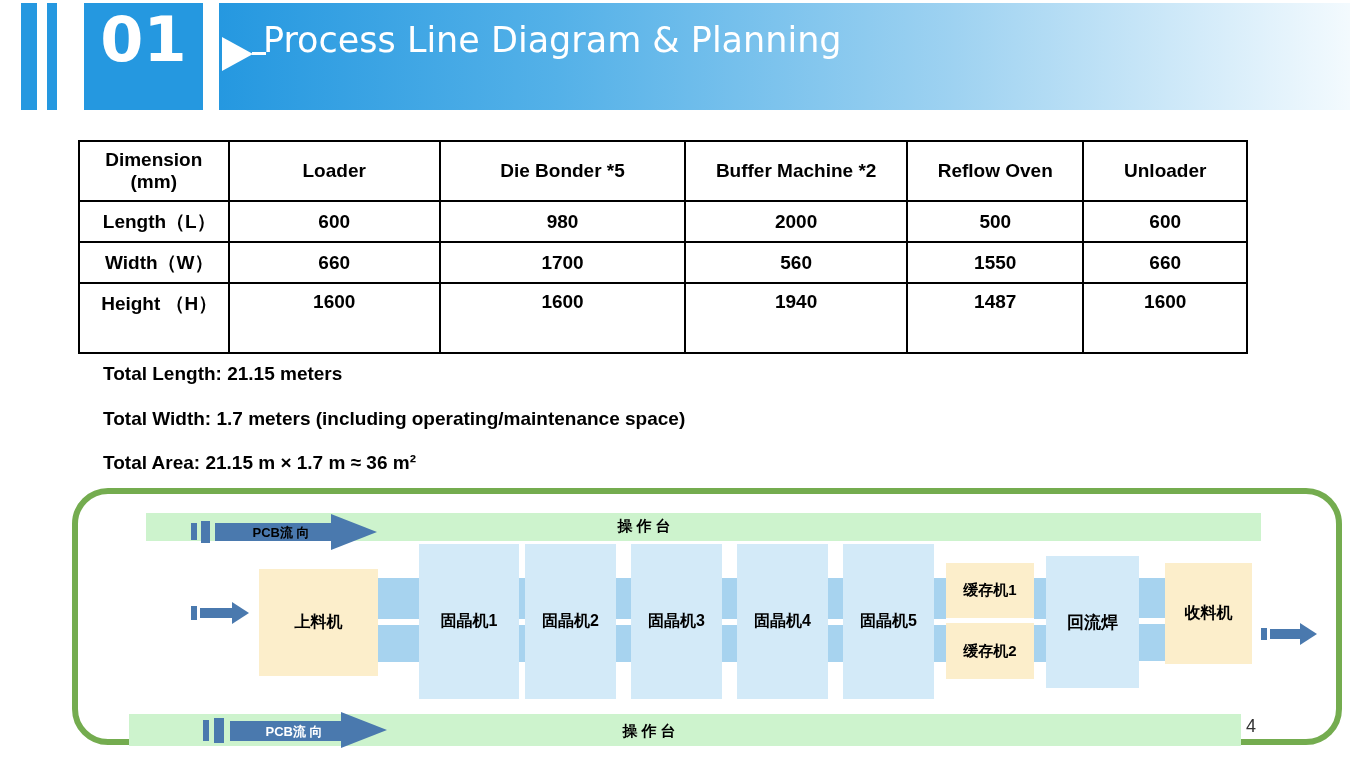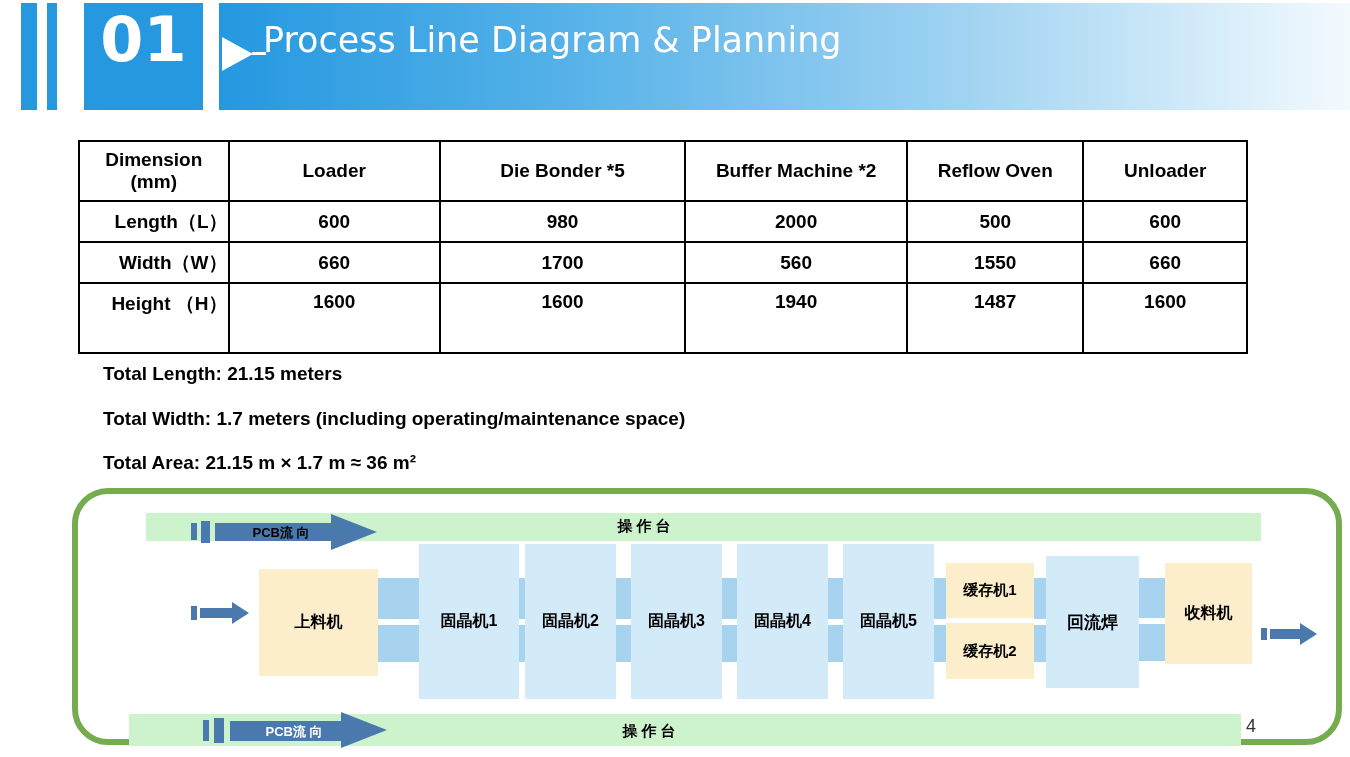--- a/index.html
+++ b/index.html
@@ -25,21 +25,21 @@
 
   
   table.spec { position:absolute; left:78px; top:140px; width:1170px;
                border-collapse:collapse; table-layout:fixed; font-size:19px; }
   table.spec td, table.spec th { border:2px solid #000; background:#fff;
                text-align:center; vertical-align:middle; font-weight:bold; }
   table.spec tr.hrow { height:60px; }
   table.spec tr.r1, table.spec tr.r2 { height:41px; }
   table.spec tr.r3 { height:70px; }
   table.spec tr.r3 td { vertical-align:top; padding-top:7px; }
-  table.spec td.lbl { text-align:right; padding-left:11px; }
+  table.spec td.lbl { text-align:center; padding-left:11px; }
   col.c0{width:12.8%} col.c1{width:18.1%} col.c2{width:21.0%}
   col.c3{width:19.0%} col.c4{width:15.1%} col.c5{width:14.0%}
 
   
   .sumline { left:103px; font-size:19px; font-weight:bold; white-space:nowrap; }
 
   
   .diagram { left:72px; top:488px; width:1270px; height:257px;
              border:6px solid #74ac4f; border-radius:36px; background:#fff; }
   .bench { background:#cdf3cd; position:absolute; }

